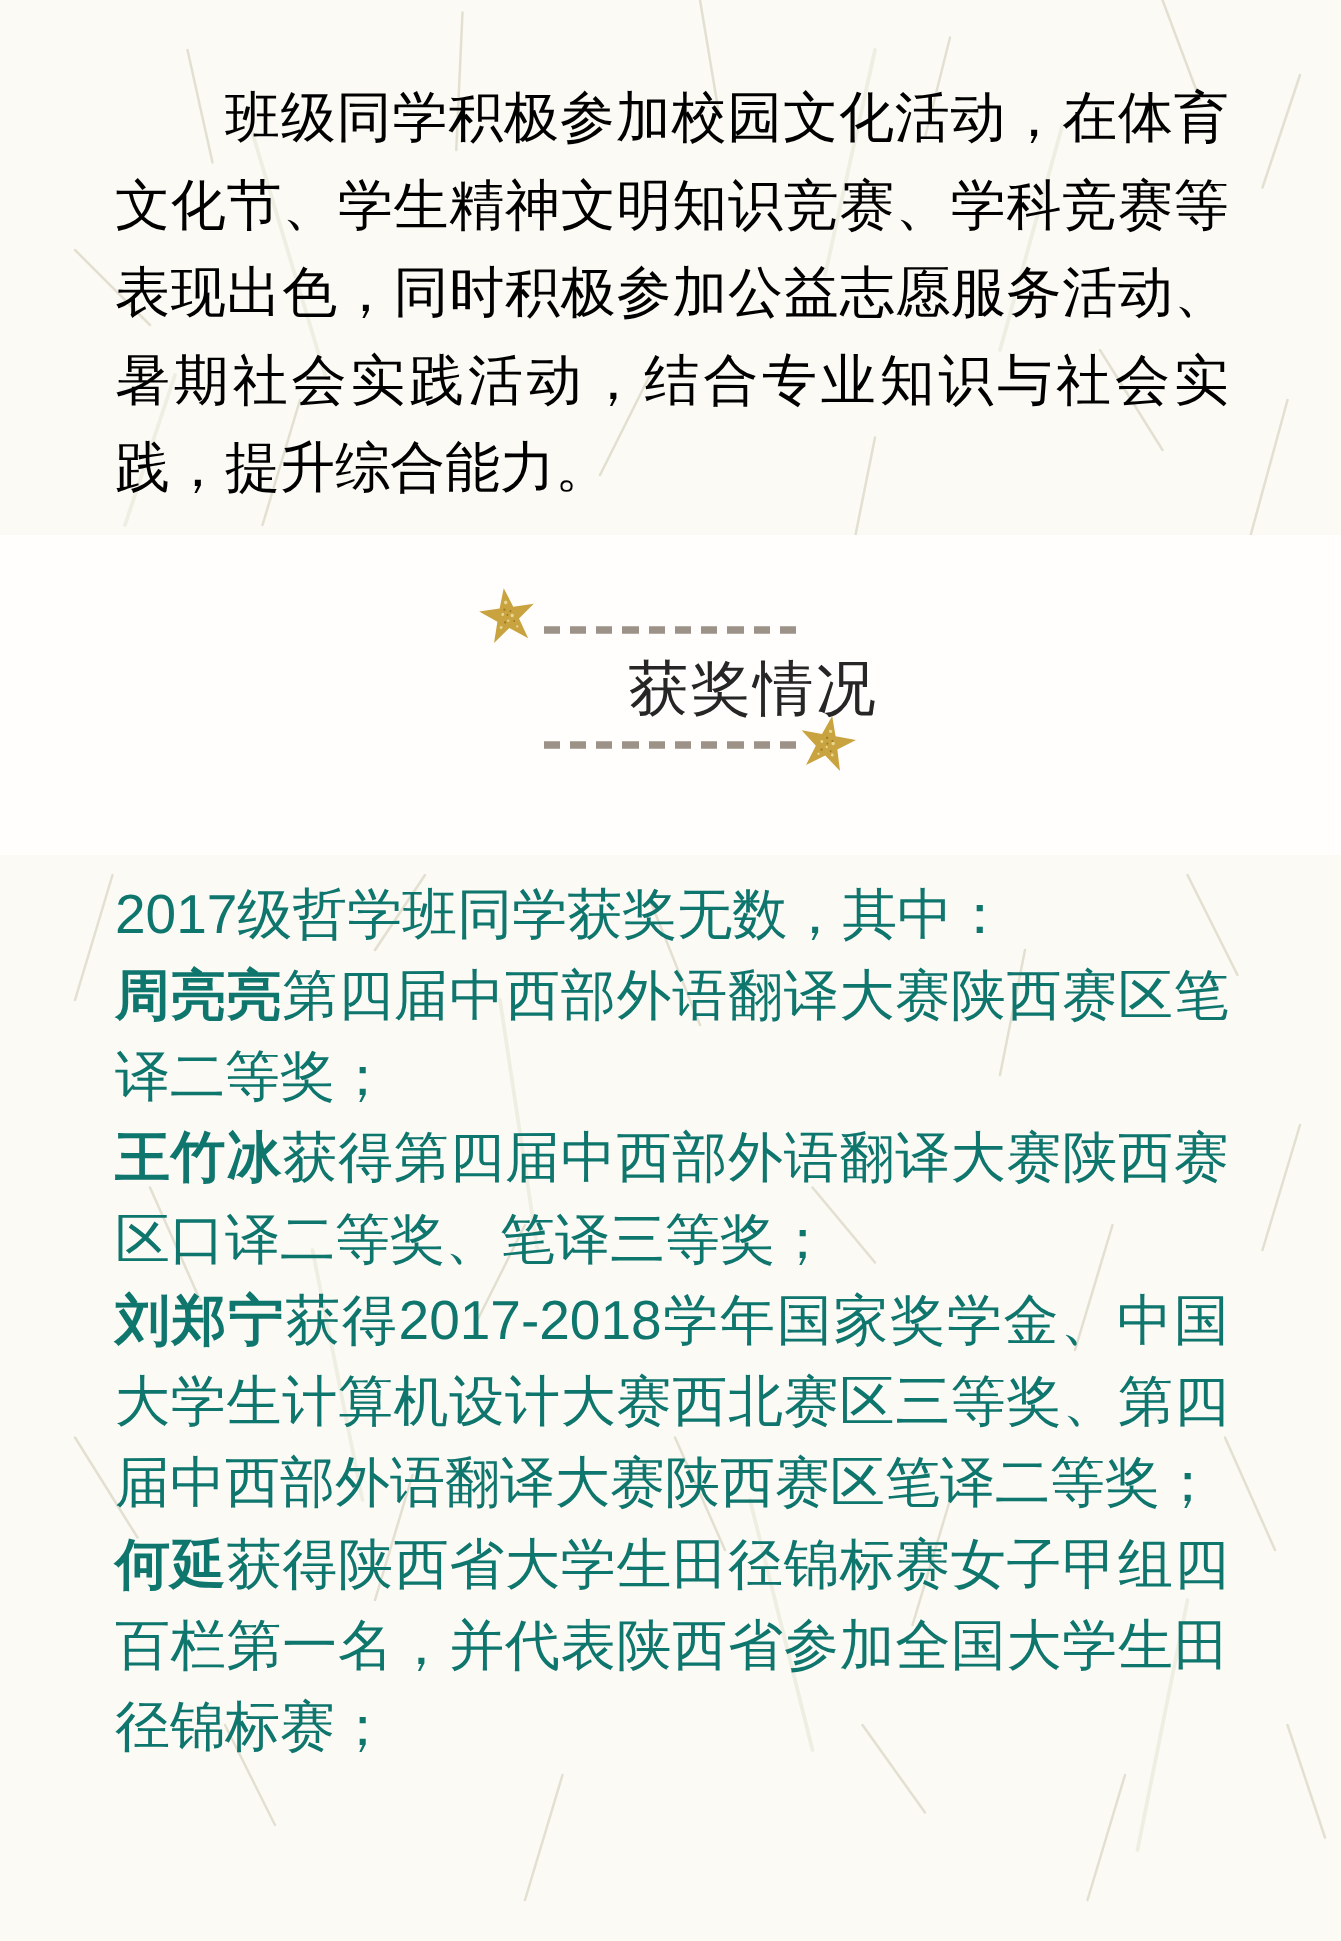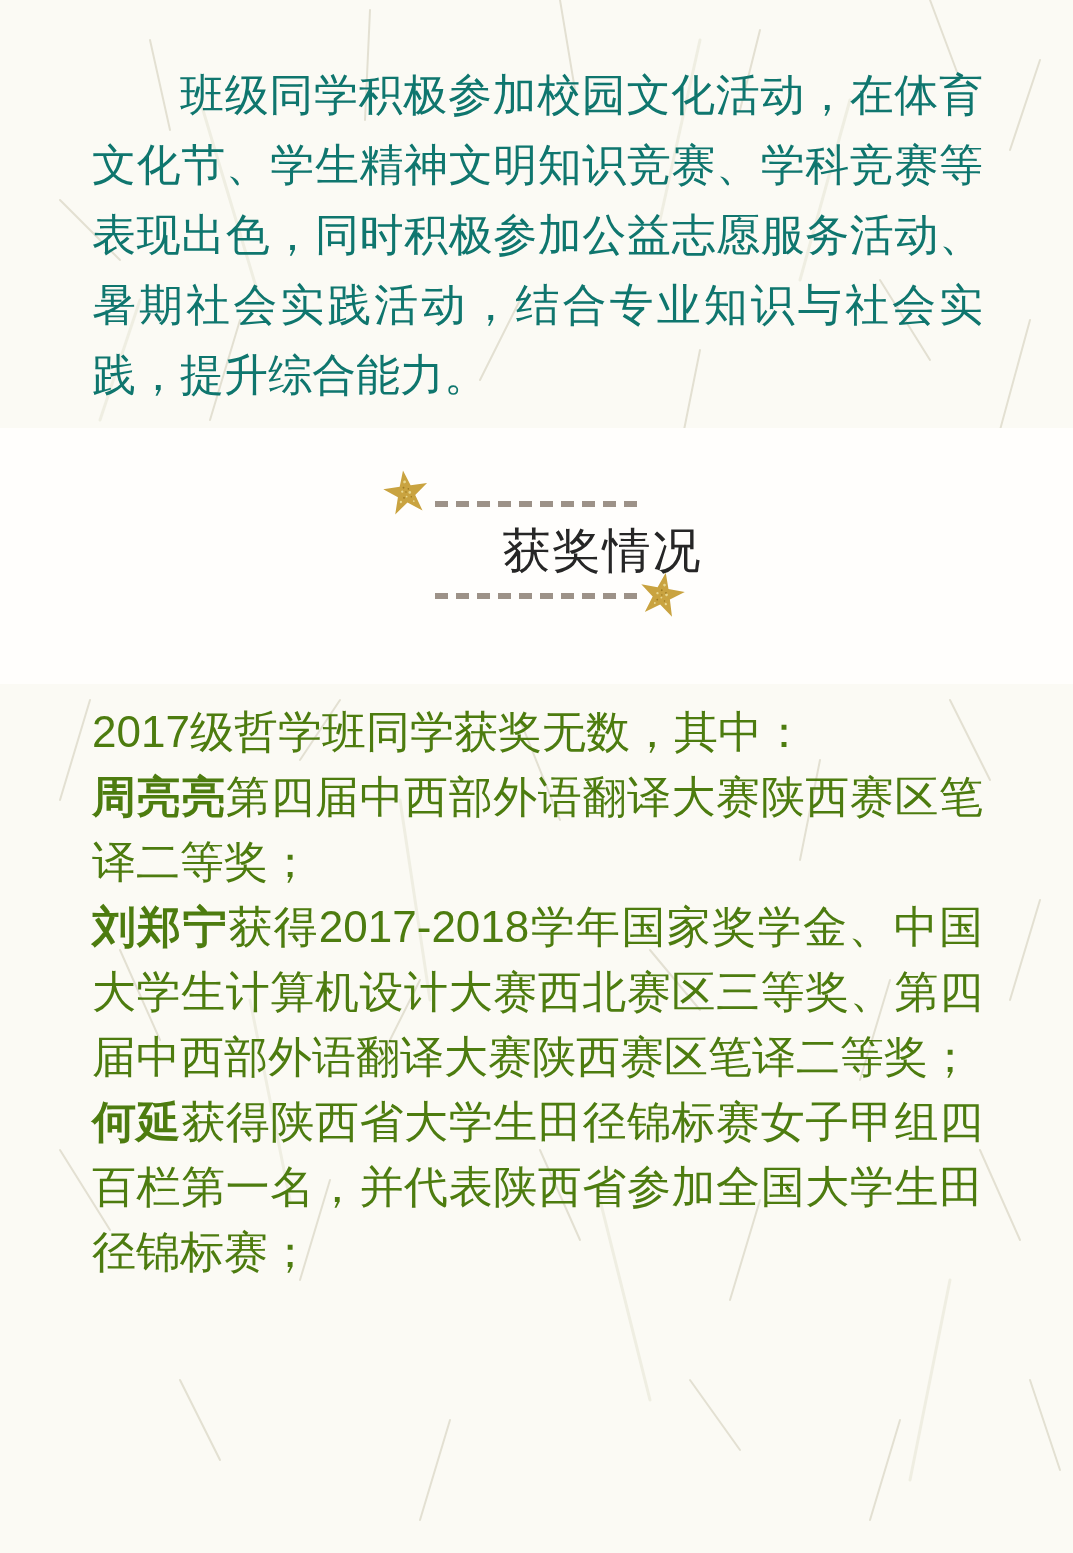--- a/index.html
+++ b/index.html
@@ -33,21 +33,21 @@
     box-sizing: border-box;
     width: 1073px;
     color: #1d1d1d;
   }
   .intro-paragraph {
     margin: 0;
     font-size: 44px;
     line-height: 70px;
     text-indent: 2em;
     text-align: justify;
-    color: #0f766e;
+    color: #000000;
   }
   .section-header {
     position: relative;
     width: 330px;
     height: 228px;
     margin: 33px auto 28px auto;
   }
   .star {
     position: absolute;
     width: 46px;
@@ -76,21 +76,21 @@
     font-weight: 400;
     letter-spacing: 2px;
     color: #262626;
   }
   .awards { margin: 0; }
   .awards p {
     margin: 0;
     font-size: 44px;
     line-height: 65px;
     text-align: justify;
-    color: #4d7c0f;
+    color: #0f766e;
   }
   .awards .student-name { font-weight: bold; margin-top: 40px; }
 </style>
 </head>
 <body>
 
 <svg class="texture" width="1073" height="1553" viewBox="0 0 1073 1553" xmlns="http://www.w3.org/2000/svg">
   <g stroke="#e3e0d2" stroke-width="2" fill="none" stroke-linecap="round">
     <line x1="150" y1="40" x2="170" y2="130"></line>
     <line x1="370" y1="10" x2="365" y2="120"></line>
@@ -188,19 +188,20 @@
       </svg>
     </span>
   </div>
 
   <div class="awards">
     <p>2017级哲学班同学获奖无数，其中：</p>
 
     <p><strong class="student-name">周亮亮</strong><span>第四届中西部外语翻译大赛陕西赛区笔译二等奖；</span></p>
 
 
+    <p><strong class="student-name">王竹冰</strong><span>获得第四届中西部外语翻译大赛陕西赛区口译二等奖、笔译三等奖；</span></p>
 
     <p><strong class="student-name">刘郑宁</strong><span>获得2017-2018学年国家奖学金、中国大学生计算机设计大赛西北赛区三等奖、第四届中西部外语翻译大赛陕西赛区笔译二等奖；</span></p>
 
     <p><strong class="student-name">何延</strong><span>获得陕西省大学生田径锦标赛女子甲组四百栏第一名，并代表陕西省参加全国大学生田径锦标赛；</span></p>
   </div>
 
 </main>
 
 </body></html>

